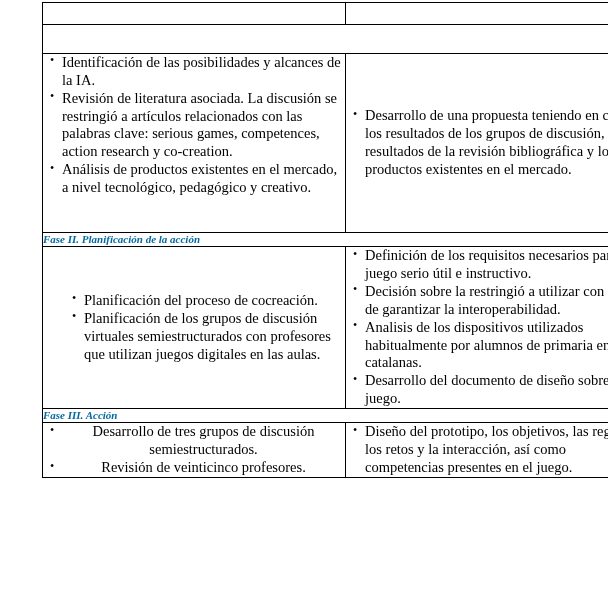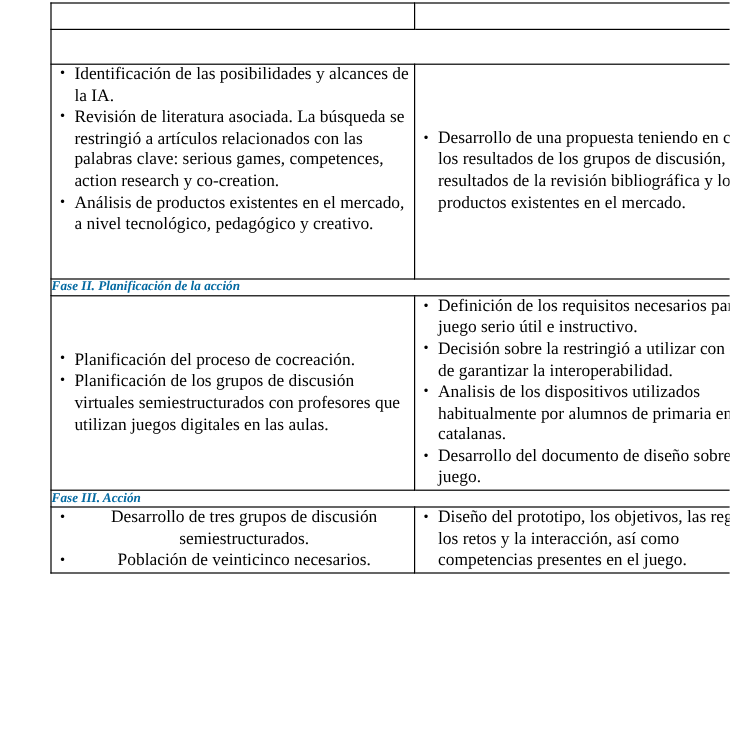--- a/index.html
+++ b/index.html
@@ -112,37 +112,37 @@
       </tr>
 
       <tr>
         <td class="hdr phase1" colspan="2">Fase I. Diagnóstico</td>
       </tr>
 
       <tr>
         <td class="content" style="height:178px;">
           <ul class="bl tight">
             <li>Identificación de las posibilidades y alcances de la IA.</li>
-            <li>Revisión de literatura asociada. La búsqueda se restringió a artículos relacionados con las palabras clave: serious games, competences, action research y co-creation.</li>
+            <li>Revisión de literatura asociada. La discusión se restringió a artículos relacionados con las palabras clave: serious games, competences, action research y co-creation.</li>
             <li>Análisis de productos existentes en el mercado, a nivel tecnológico, pedagógico y creativo.</li>
           </ul>
         </td>
         <td class="content mid">
           <ul class="bl tight">
             <li>Desarrollo de una propuesta teniendo en cuenta los resultados de los grupos de discusión, los resultados de la revisión bibliográfica y los productos existentes en el mercado.</li>
           </ul>
         </td>
       </tr>
 
       <tr>
         <td class="phaseband" colspan="2">Fase II. Planificación de la acción</td>
       </tr>
 
       <tr>
-        <td class="content mid" style="height:153px;">
+        <td class="content mid" style="height:153px;padding-left:22px;">
           <ul class="bl tight">
             <li>Planificación del proceso de cocreación.</li>
             <li>Planificación de los grupos de discusión virtuales semiestructurados con profesores que utilizan juegos digitales en las aulas.</li>
           </ul>
         </td>
         <td class="content">
           <ul class="bl tight">
             <li>Definición de los requisitos necesarios para un juego serio útil e instructivo.</li>
             <li>Decisión sobre la restringió a utilizar con el fin de garantizar la interoperabilidad.</li>
             <li>Analisis de los dispositivos utilizados habitualmente por alumnos de primaria en aulas catalanas.</li>
@@ -152,21 +152,21 @@
       </tr>
 
       <tr>
         <td class="phaseband" colspan="2">Fase III. Acción</td>
       </tr>
 
       <tr>
         <td class="content" style="height:54px;text-align:center;">
           <ul class="bl tight">
             <li>Desarrollo de tres grupos de discusión semiestructurados.</li>
-            <li>Población de veinticinco necesarios.</li>
+            <li>Revisión de veinticinco profesores.</li>
           </ul>
         </td>
         <td class="content">
           <ul class="bl tight">
             <li>Diseño del prototipo, los objetivos, las reglas, los retos y la interacción, así como competencias presentes en el juego.</li>
           </ul>
         </td>
       </tr>
 
 

